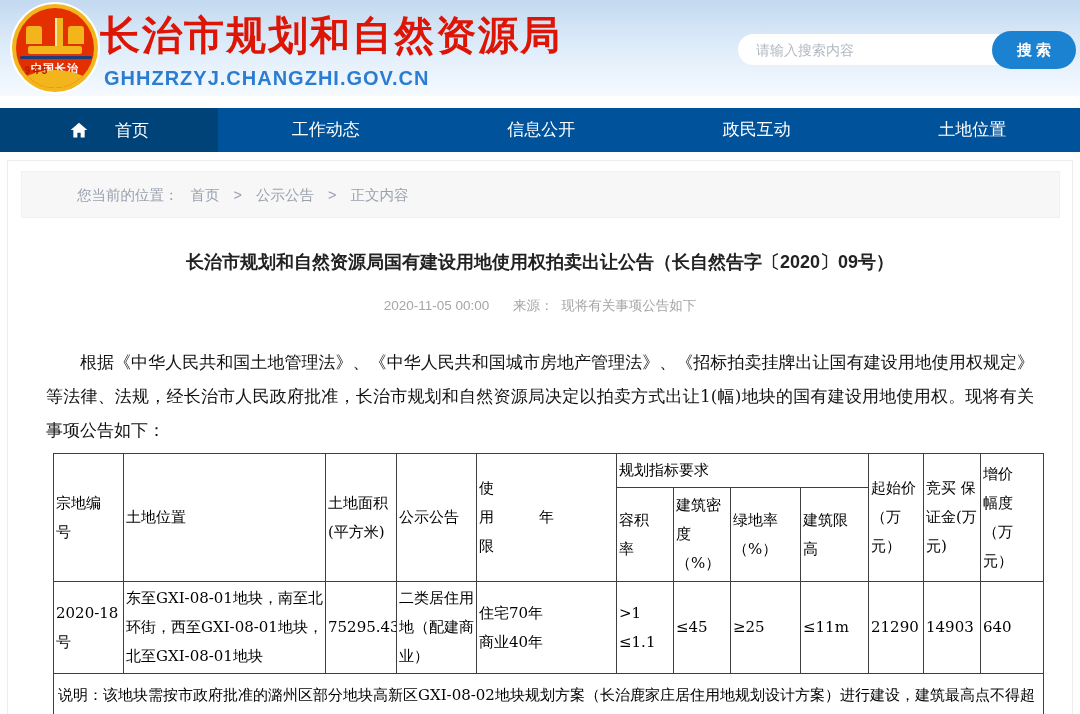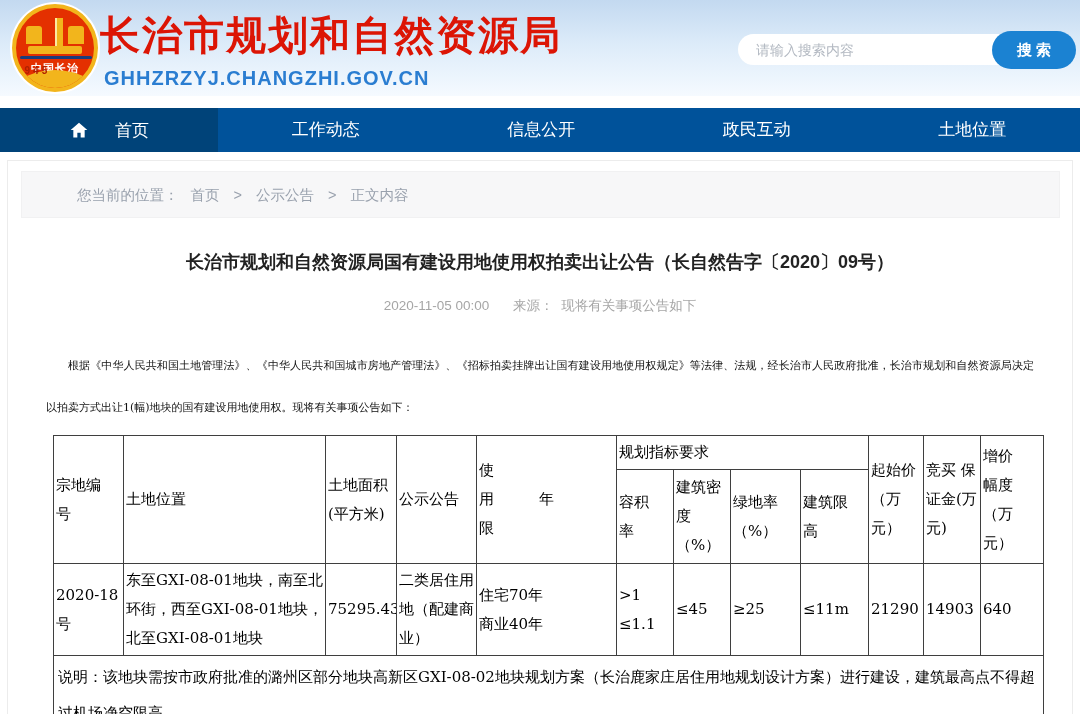--- a/index.html
+++ b/index.html
@@ -58,22 +58,22 @@
   .breadcrumb a { color:#99a1ad; text-decoration:none; cursor:pointer; }
   .breadcrumb .sep { margin:0 10px; }
   .breadcrumb .pfx { margin-right:8px; }
 
   .title { margin:26px 40px 0; text-align:center; font-size:18px; line-height:37px;
            color:#222; font-weight:bold; }
   .meta { margin-top:16px; text-align:center; font-size:13.5px; color:#a6a6a6; }
   .meta .src-label { margin-left:20px; }
   .meta .src-value { margin-left:4px; }
 
-  .para { margin:30px 38px 4px; font-family:"DejaVu Serif", serif; font-size:11px;
-          line-height:42px; color:#111; text-indent:2em; text-align:justify; }
+  .para { margin:30px 38px 4px; font-family:"DejaVu Serif", serif; font-size:17px;
+          line-height:34px; color:#111; text-indent:2em; text-align:justify; }
 
   
   table { margin:6px 0 0 45px; width:990px; border-collapse:collapse;
           font-family:"DejaVu Serif", serif; font-size:15px; color:#000;
           table-layout:fixed; }
   th, td { border:1px solid #3f3f3f; font-weight:normal; text-align:left;
            vertical-align:middle; white-space:pre-line; line-height:29px;
            padding:2px; overflow:hidden; }
   tr.hdr-top { height:33px; }
   tr.hdr-sub { height:94px; }

